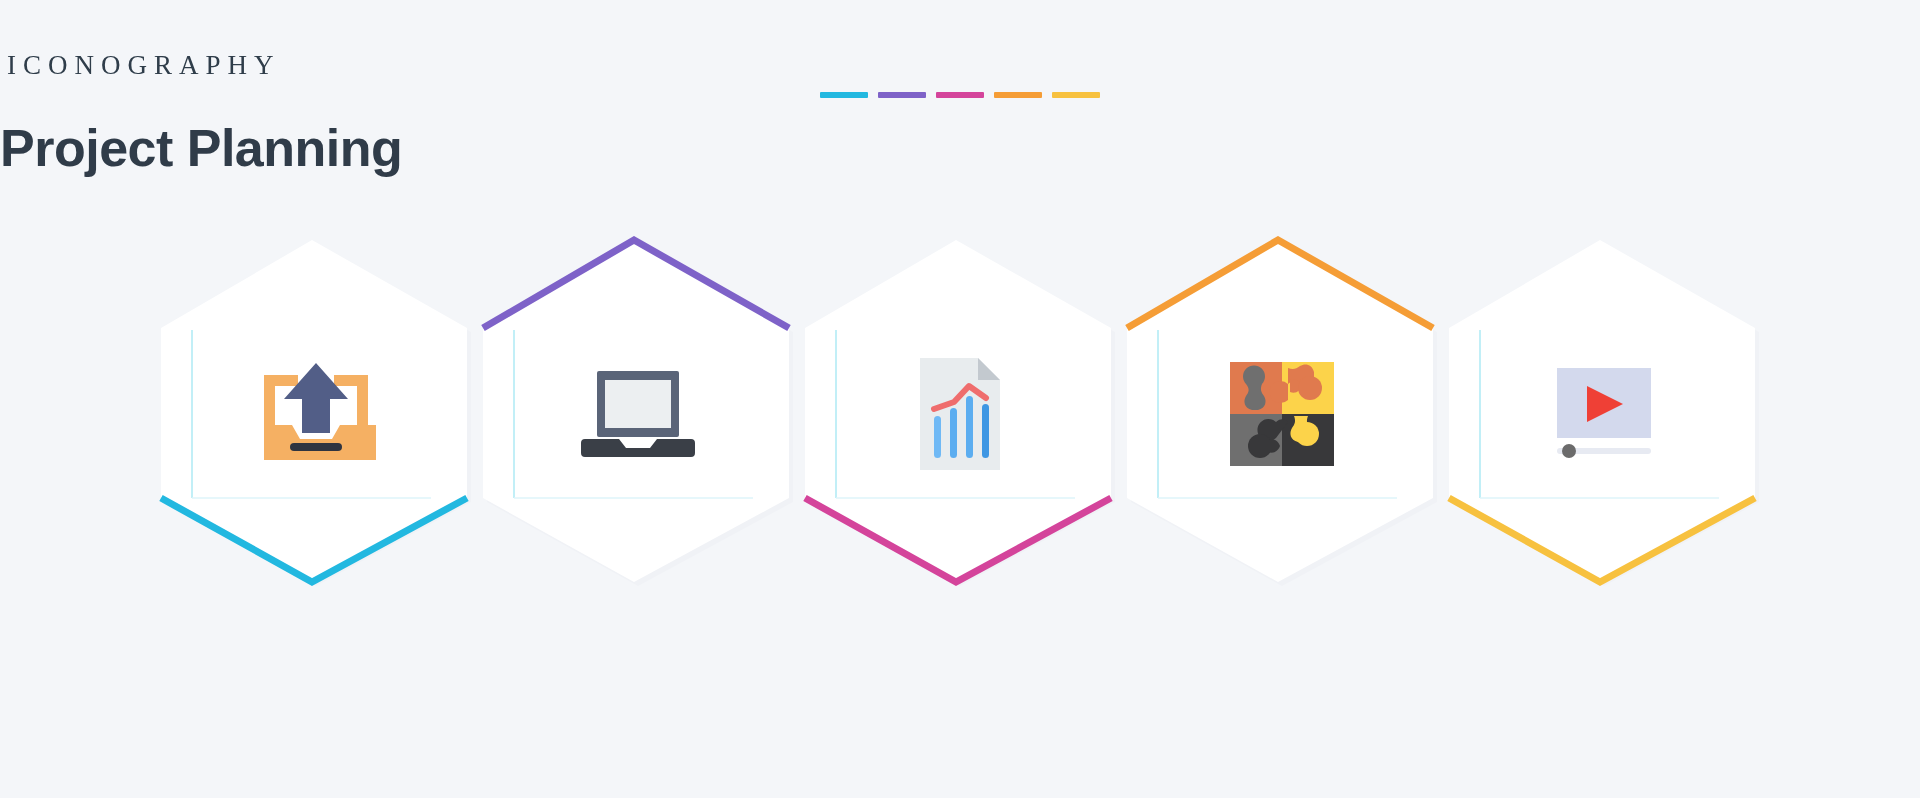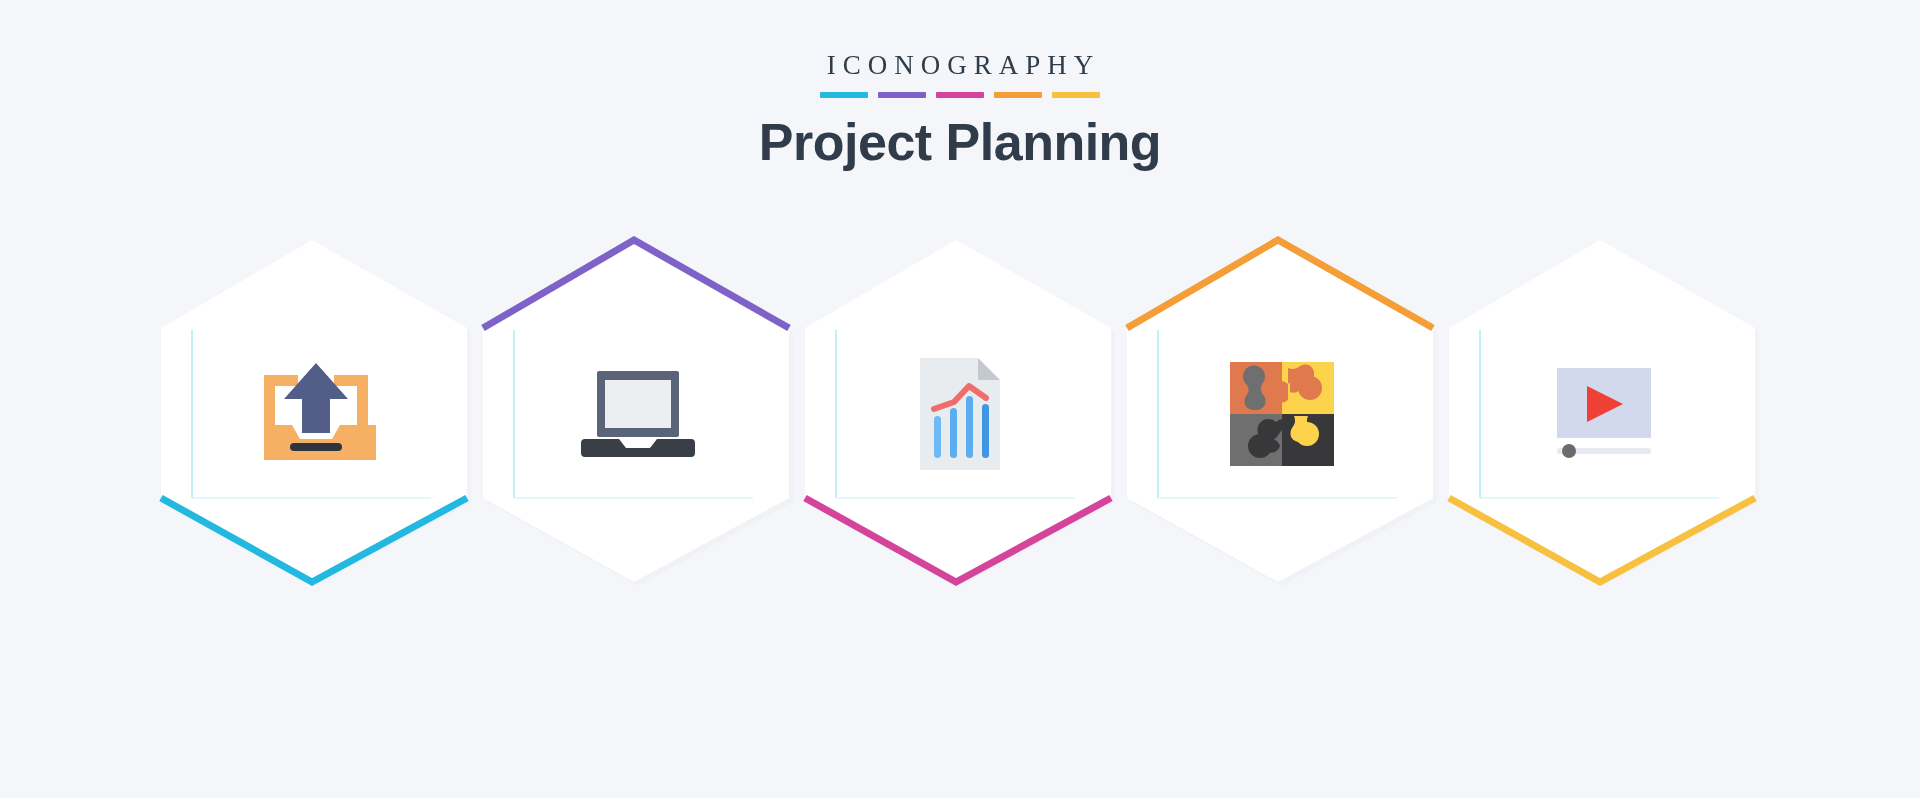--- a/index.html
+++ b/index.html
@@ -15,21 +15,20 @@
     overflow: hidden;
     position: relative;
   }
 
   
   .header {
     position: absolute;
     top: 0;
     left: 0;
     width: 1920px;
-    text-align: center;
   }
   .kicker {
     margin-top: 52px;
     font-family: "Liberation Serif", serif;
     font-size: 27px;
     letter-spacing: 7px;
     color: #2f3d4a;
     font-weight: 400;
     line-height: 1;
     text-indent: 7px;
@@ -39,21 +38,21 @@
     display: flex;
     justify-content: center;
     gap: 10px;
   }
   .rule {
     width: 48px;
     height: 6px;
     border-radius: 1px;
   }
   .title {
-    margin-top: 18px;
+    margin-top: 24px;
     font-size: 52px;
     font-weight: bold;
     color: #303c49;
     letter-spacing: -0.5px;
     line-height: 1;
   }
 
   
   .hex-row {
     position: absolute;

